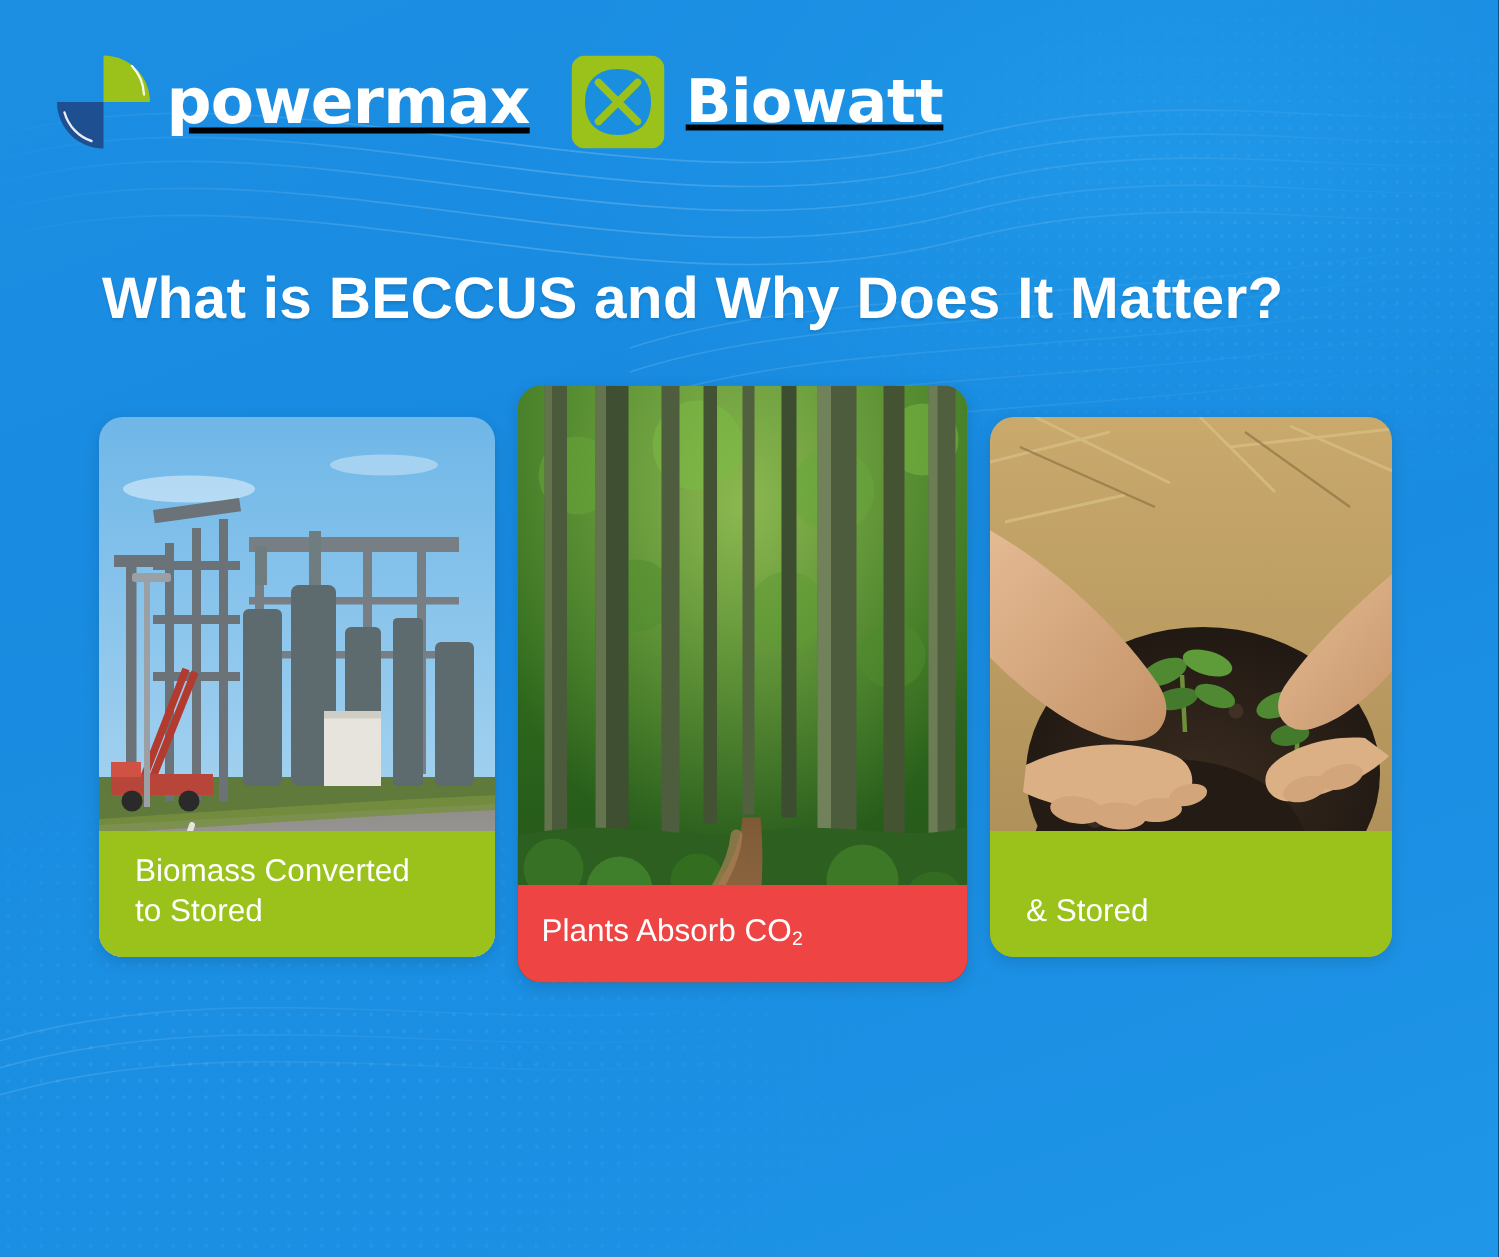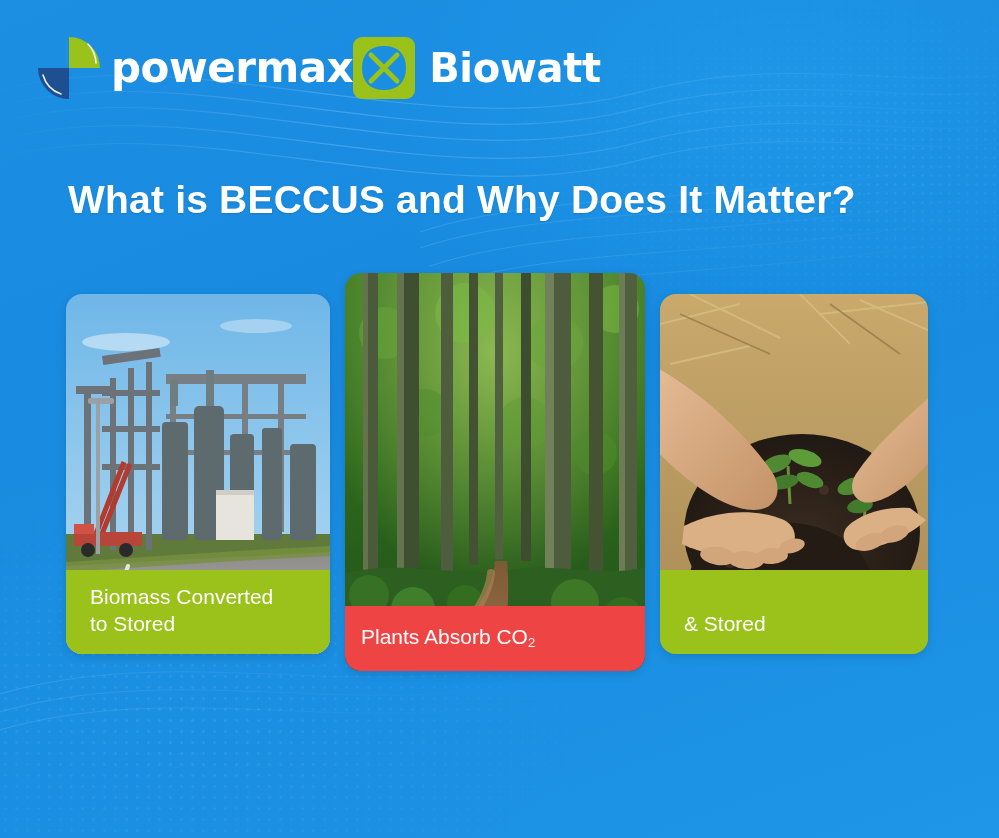--- a/index.html
+++ b/index.html
@@ -51,39 +51,41 @@
 
   
   .header {
     position: absolute;
     left: 38px;
     top: 32px;
     height: 72px;
     display: flex;
     align-items: center;
     gap: 0px;
+    text-decoration: underline;
   }
   .logo-pm {
     display: flex;
     align-items: center;
     gap: 11px;
   }
   .pm-mark { width: 62px; height: 66px; flex: none; }
   .pm-word {
     color: #ffffff;
     font-size: 42px;
     font-weight: 700;
     letter-spacing: -0.5px;
     line-height: 1;
     font-family: "DejaVu Sans", sans-serif;
   }
   .logo-bw {
     display: flex;
     align-items: center;
     gap: 14px;
+    margin-left: 28px;
   }
   .bw-mark { width: 62px; height: 62px; flex: none; }
   .bw-word {
     color: #ffffff;
     font-size: 40px;
     font-weight: 700;
     letter-spacing: -0.3px;
     line-height: 1;
     font-family: "DejaVu Sans", sans-serif;
   }
@@ -95,21 +97,21 @@
     top: 178px;
     color: #ffffff;
     font-size: 39px;
     font-weight: 700;
     letter-spacing: 0.2px;
     white-space: nowrap;
     text-shadow: 0 1px 2px rgba(0,0,0,0.12);
   }
 
   
-  .cards { position: absolute; left: 0; top: 16px; width: 999px; height: 678px; }
+  .cards { position: absolute; left: 0; top: 0; width: 999px; height: 678px; }
   .card {
     position: absolute;
     border-radius: 16px;
     overflow: hidden;
     box-shadow: 0 3px 10px rgba(0,0,0,0.13);
   }
   .card .photo { position: absolute; inset: 0; }
   .caption {
     position: absolute;
     left: 0; right: 0; bottom: 0;

